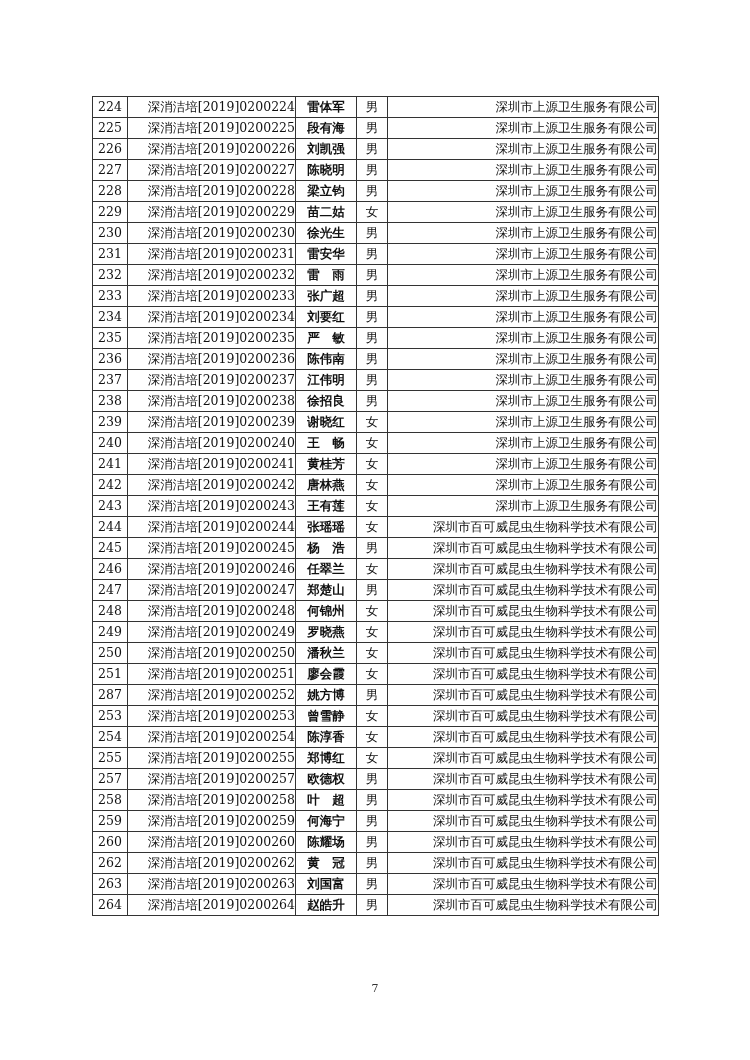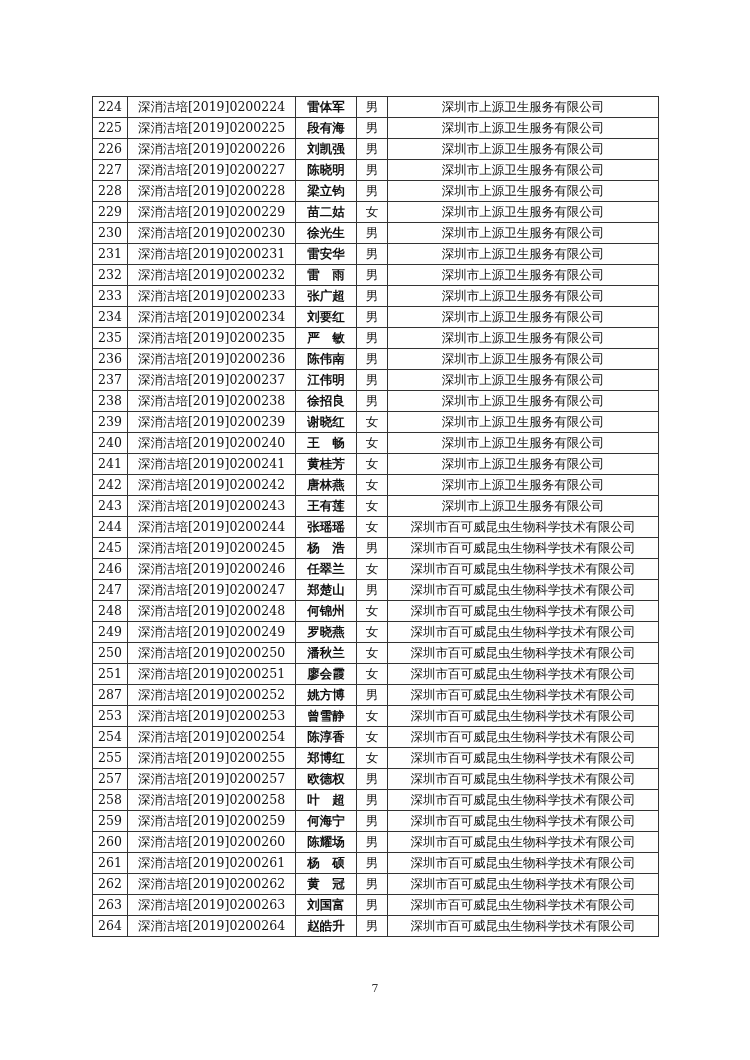--- a/index.html
+++ b/index.html
@@ -3,24 +3,24 @@
 <meta charset="utf-8">
 <style>
   html, body { margin:0; padding:0; background:#ffffff; }
   body { width:750px; height:1060px; position:relative; overflow:hidden;
          font-family: "DejaVu Serif", "Liberation Serif", serif; color:#111; }
   table.roster { position:absolute; left:92px; top:96px; border-collapse:collapse;
                  table-layout:fixed; width:567px; }
   table.roster td { border:1px solid #333; height:20px; padding:0; font-size:12.5px;
                     line-height:20px; white-space:nowrap; overflow:hidden; }
   td.c-no { width:34px; text-align:center; }
-  td.c-cert { width:167px; text-align:center; }
+  td.c-cert { width:167px; text-align:right; }
   td.c-name { width:60px; text-align:center;font-weight:bold; }
   td.c-gender { width:30px; text-align:center; }
-  td.c-company { text-align:center; padding-left:3px; }
+  td.c-company { text-align:right; padding-left:3px; }
   .page-number { position:absolute; left:0; width:750px; top:982px; text-align:center;
                  font-size:11px; color:#333; }
 </style>
 </head>
 <body>
 
 <table class="roster">
   <tbody id="roster-body">
       <tr>
     <td class="c-no">224</td>
@@ -268,27 +268,20 @@
     <td class="c-company">深圳市百可威昆虫生物科学技术有限公司</td>
   </tr>
       <tr>
     <td class="c-no">260</td>
     <td class="c-cert">深消洁培[2019]0200260</td>
     <td class="c-name">陈耀场</td>
     <td class="c-gender">男</td>
     <td class="c-company">深圳市百可威昆虫生物科学技术有限公司</td>
   </tr>
       <tr>
-    <td class="c-no">261</td>
-    <td class="c-cert">深消洁培[2019]0200261</td>
-    <td class="c-name">杨　硕</td>
-    <td class="c-gender">男</td>
-    <td class="c-company">深圳市百可威昆虫生物科学技术有限公司</td>
-  </tr>
-      <tr>
     <td class="c-no">262</td>
     <td class="c-cert">深消洁培[2019]0200262</td>
     <td class="c-name">黄　冠</td>
     <td class="c-gender">男</td>
     <td class="c-company">深圳市百可威昆虫生物科学技术有限公司</td>
   </tr>
       <tr>
     <td class="c-no">263</td>
     <td class="c-cert">深消洁培[2019]0200263</td>
     <td class="c-name">刘国富</td>

